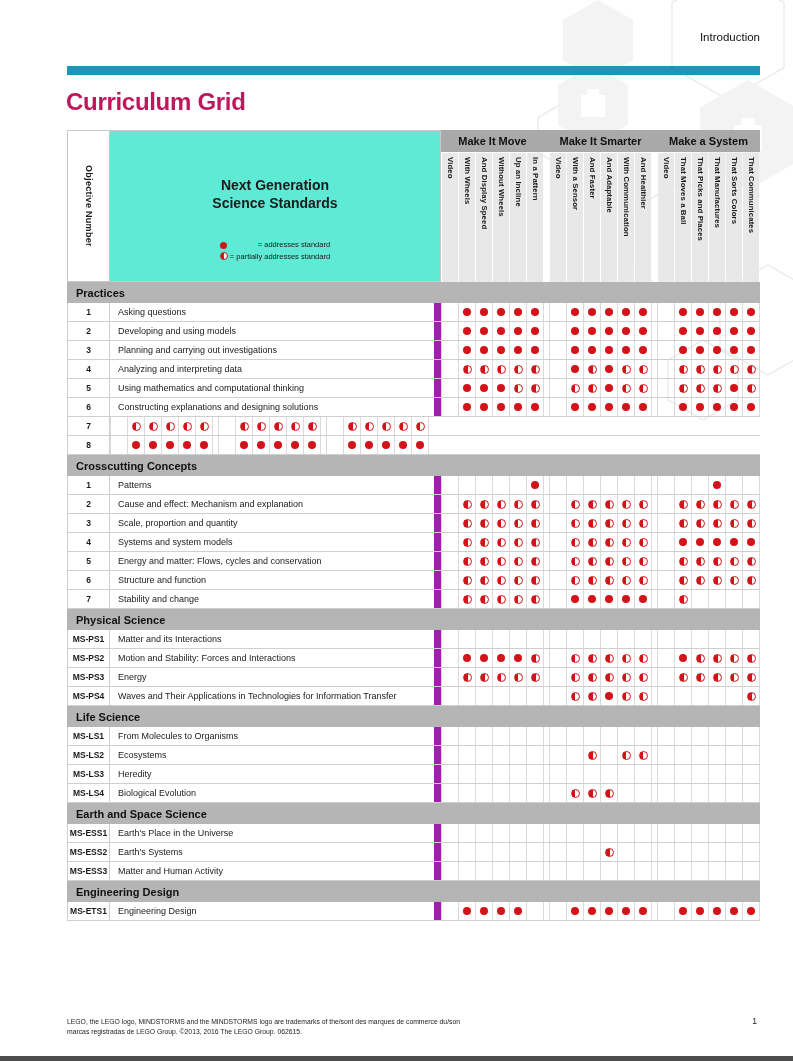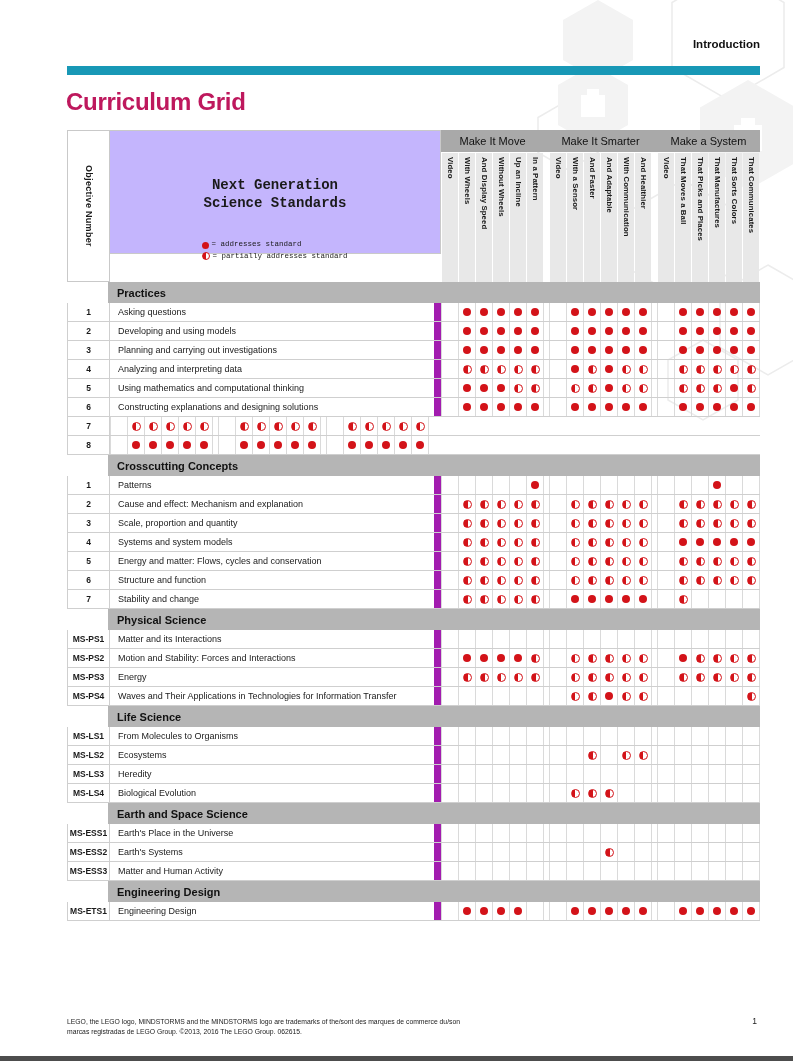--- a/index.html
+++ b/index.html
@@ -8,70 +8,70 @@
     position: relative;
     font-family: "Liberation Sans", sans-serif;
     background: #ffffff;
     color: #1a1a1a;
     overflow: hidden;
   }
   
   .hex-decor { position:absolute; top:0; right:0; z-index:0; }
   
   .intro-label {
-    position:absolute; top:38px; right:33px; z-index:2;
-    font-size:11.5px; color:#111;font-weight:bold;
+    position:absolute; top:31px; right:33px; z-index:2;
+    font-size:11.5px; color:#111;
   }
   .teal-bar {
     position:absolute; left:67px; top:66px; width:693px; height:9px;
     background: var(--teal); z-index:2;
   }
   .page-title {
     position:absolute; left:66px; top:88px; z-index:2;
     font-size:24px; font-weight:bold; letter-spacing:-0.3px; color:#be185d;
   }
   
   .curr-table { position:absolute; left:67px; top:130px; width:693px; z-index:1; }
   .thead { display:flex; height:152px; }
   .corner-cell {
     width:43px; height:152px; border:1px solid #c9c9c9; background:#fff;
     display:flex; align-items:center; justify-content:center;
   }
   .corner-cell span {
     writing-mode: vertical-rl; font-size:9px; font-weight:bold; letter-spacing:0.3px;
   }
   .std-head-cell {
-    width:331px; height:124px; border:1px solid #c9c9c9; border-left:none; background:#c4b5fd;
-    display:flex; flex-direction:column; align-items:center; text-align:center;font-family:Liberation Mono, monospace;
+    width:331px; height:152px; border:1px solid #c9c9c9; border-left:none; background:#5eead4;
+    display:flex; flex-direction:column; align-items:center; text-align:center;
   }
   .std-title { margin-top:45px; font-size:14px; font-weight:bold; line-height:1.3; }
   .legend { margin-top:27px; font-size:7.5px; line-height:1.5; }
-  .legend-row { display:flex; align-items:center; justify-content:flex-start; gap:2px; }
+  .legend-row { display:flex; align-items:center; justify-content:space-between; gap:2px; }
   .grid-head { width:319px; display:flex; flex-direction:column; }
   .group-band {
     height:22px; background:#a9a9a9; display:flex; gap:5px;
   }
   .group-band .group-label {
     width:103px; display:flex; align-items:center; justify-content:center;
-    font-size:11px; font-weight:normal; color:#111; white-space:nowrap;
+    font-size:11px; font-weight:bold; color:#111; white-space:nowrap;
   }
   .col-strips { margin-top:1px; height:129px; display:flex; gap:5px; }
   .strip-group { width:103px; display:flex; gap:1px; padding-left:1px; }
   .col-strip {
     width:16px; height:129px; background:#e8e8e8;
     display:flex; justify-content:center; padding-top:4px;
   }
   .col-strip span {
     writing-mode: vertical-rl; font-size:7.8px; font-weight:bold; color:#1a1a1a;
     white-space:nowrap; letter-spacing:0.1px;
   }
   
   .section-bar {
     height:21px; background:#b5b5b5; display:flex; align-items:center;
-    padding-left:9px; font-size:11px; font-weight:bold; color:#111;margin-left:41px;
+    padding-left:9px; font-size:11px; font-weight:bold; color:#111;
   }
   .t-row { display:flex; height:19px; border-bottom:1px solid #cfcfcf; }
   .cell-num {
     width:43px; border-left:1px solid #cfcfcf; border-right:1px solid #cfcfcf;
     display:flex; align-items:center; justify-content:center;
     font-size:8.5px; font-weight:bold;
   }
   .cell-label {
     width:331px; border-right:7px solid #a21caf;
     display:flex; align-items:center; padding-left:8px;

